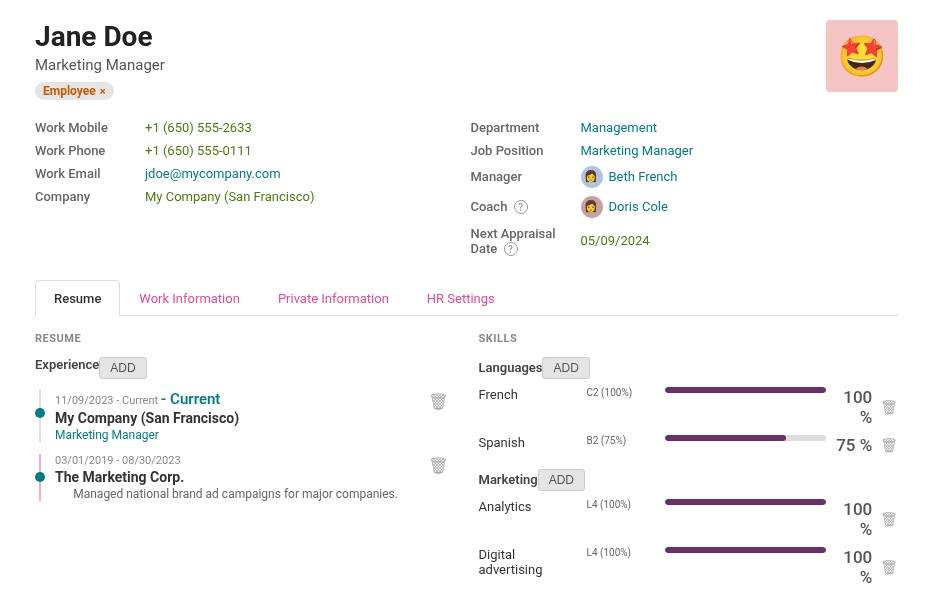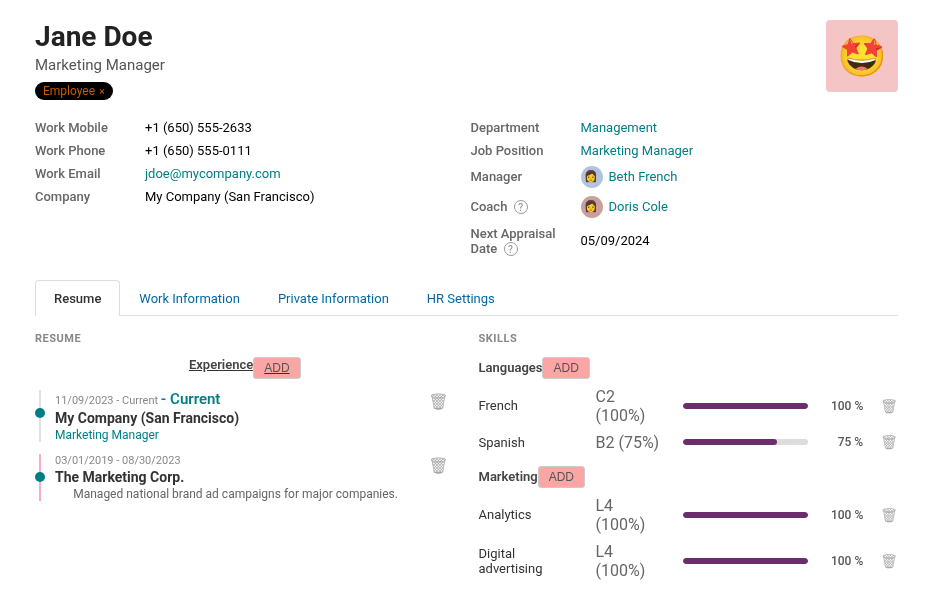--- a/index.html
+++ b/index.html
@@ -9,71 +9,71 @@
 
     
     .header { display: flex; justify-content: space-between; align-items: flex-start; margin-bottom: 8px; }
     .header-left {}
     .name { font-size: 28px; font-weight: 700; color: #222; line-height: 1.2; }
     .title { font-size: 15px; color: #555; margin-top: 2px; }
     .avatar { width: 72px; height: 72px; border-radius: 4px; background: #f5c5c5; display: flex; align-items: center; justify-content: center; font-size: 40px; overflow: hidden; }
 
     
     .badge-area { margin-top: 8px; margin-bottom: 12px; }
-    .badge { display: inline-flex; align-items: flex-end; background: #000000; color: #c55a00; border-radius: 10px; padding: 2px 8px; font-size: 12px; font-weight: 400; }
+    .badge { display: inline-flex; align-items: flex-end; background: #e5e5e5; color: #c55a00; border-radius: 10px; padding: 2px 8px; font-size: 12px; font-weight: 700; }
     .badge-close { margin-left: 4px; cursor: pointer; color: #c55a00; font-size: 11px; }
 
     
     .info-grid { display: grid; grid-template-columns: 1fr 1fr; gap: 8px; margin-bottom: 16px; }
     .info-col {}
     .info-row { display: flex; align-items: center; margin-bottom: 8px; }
     .info-label { color: #666; font-weight: 500; width: 110px; flex-shrink: 0; font-size: 13px; }
-    .info-value { color: #000000; font-size: 13px; }
+    .info-value { color: #4d7c0f; font-size: 13px; }
     .info-value a, .info-value.link { color: #017e84; text-decoration: none; cursor: pointer; }
 
     .manager-row { display: flex; align-items: center; gap: 6px; }
     .manager-avatar { width: 22px; height: 22px; border-radius: 50%; background: #ccc; display: flex; align-items: center; justify-content: center; font-size: 11px; overflow: hidden; }
     .manager-name { color: #017e84; cursor: pointer; }
 
     .question-mark { display: inline-block; width: 14px; height: 14px; border-radius: 50%; border: 1px solid #999; font-size: 10px; text-align: center; line-height: 13px; color: #999; margin-left: 3px; cursor: pointer; }
 
     
     .tabs { display: flex; border-bottom: 1px solid #ddd; margin-bottom: 16px; }
-    .tab { padding: 10px 18px; font-size: 13px; color: #0369a1; cursor: pointer; border: 1px solid transparent; border-bottom: none; margin-bottom: -1px; border-radius: 4px 4px 0 0; }
+    .tab { padding: 10px 18px; font-size: 13px; color: #ec4899; cursor: pointer; border: 1px solid transparent; border-bottom: none; margin-bottom: -1px; border-radius: 4px 4px 0 0; }
     .tab.active { background: #fff; border-color: #ddd; border-bottom-color: #fff; color: #333; font-weight: 500; }
 
     
     .content { display: grid; grid-template-columns: 1fr 1fr; gap: 24px; }
 
     
     .section-title { font-size: 11px; font-weight: 700; color: #888; letter-spacing: 0.5px; text-transform: uppercase; margin-bottom: 12px; }
     .subsection-label { font-size: 13px; font-weight: 600; color: #444; margin-bottom: 8px; }
 
-    .experience-header { display: flex; justify-content: center; align-items: center; margin-bottom: 10px; text-decoration: underline; }
-    .add-btn { background: #fca5a5; border: 1px solid #ccc; color: #555; padding: 3px 10px; font-size: 12px; cursor: pointer; border-radius: 3px; font-weight: 500; }
+    .experience-header { display: flex; justify-content: flex-start; align-items: center; margin-bottom: 10px; }
+    .add-btn { background: #e5e5e5; border: 1px solid #ccc; color: #555; padding: 3px 10px; font-size: 12px; cursor: pointer; border-radius: 3px; font-weight: 500; }
     .exp-date { font-size: 11px; color: #888; margin-bottom: 2px; }
     .exp-company { font-size: 14px; font-weight: 700; color: #333; margin-bottom: 2px; }
     .exp-role { font-size: 12px; color: #017e84; margin-bottom: 2px; }
     .exp-desc { font-size: 12px; color: #666; text-align: center; }
     .delete-btn { background: none; border: none; cursor: pointer; color: #aaa; font-size: 16px; padding: 2px 6px; }
 
     .exp-wrapper { display: flex; gap: 6px; align-items: flex-start; }
     .exp-dot { width: 10px; height: 10px; border-radius: 50%; background: #017e84; position: absolute; left: -6px; top: 18px; }
 
     
     .skills-col {}
     .skill-subsection { margin-bottom: 14px; }
     .skill-header { display: flex; justify-content: flex-start; align-items: center; margin-bottom: 8px; }
     .skill-label { font-size: 13px; font-weight: 600; color: #444; }
-    .skill-row { display: flex; align-items: center; margin-bottom: 8px; gap: 17px; }
+    .skill-row { display: flex; margin-bottom: 8px; gap: 8px; }
     .skill-name { width: 100px; font-size: 13px; color: #333; flex-shrink: 0; }
-    .skill-level { width: 70px; font-size: 16px; color: #666; flex-shrink: 0; }
+    .skill-level { width: 70px; font-size: 10px; color: #666; flex-shrink: 0; }
     .skill-bar-container { flex: 1; height: 6px; background: #ddd; border-radius: 3px; overflow: hidden; }
     .skill-bar { height: 100%; background: #6b2d6b; border-radius: 3px; }
-    .skill-pct { width: 38px; font-size: 12px; color: #555; text-align: right; flex-shrink: 0; font-weight: 500; }
+    .skill-pct { width: 38px; font-size: 17px; color: #555; text-align: right; flex-shrink: 0; font-weight: 500; }
     .skill-delete { background: none; border: none; cursor: pointer; color: #aaa; font-size: 14px; }
 
     .current-badge { color: #017e84; font-weight: 600; font-size: 15px; }
   </style>
 </head>
 <body>
 
 <div class="page">
 
   <div class="header">

